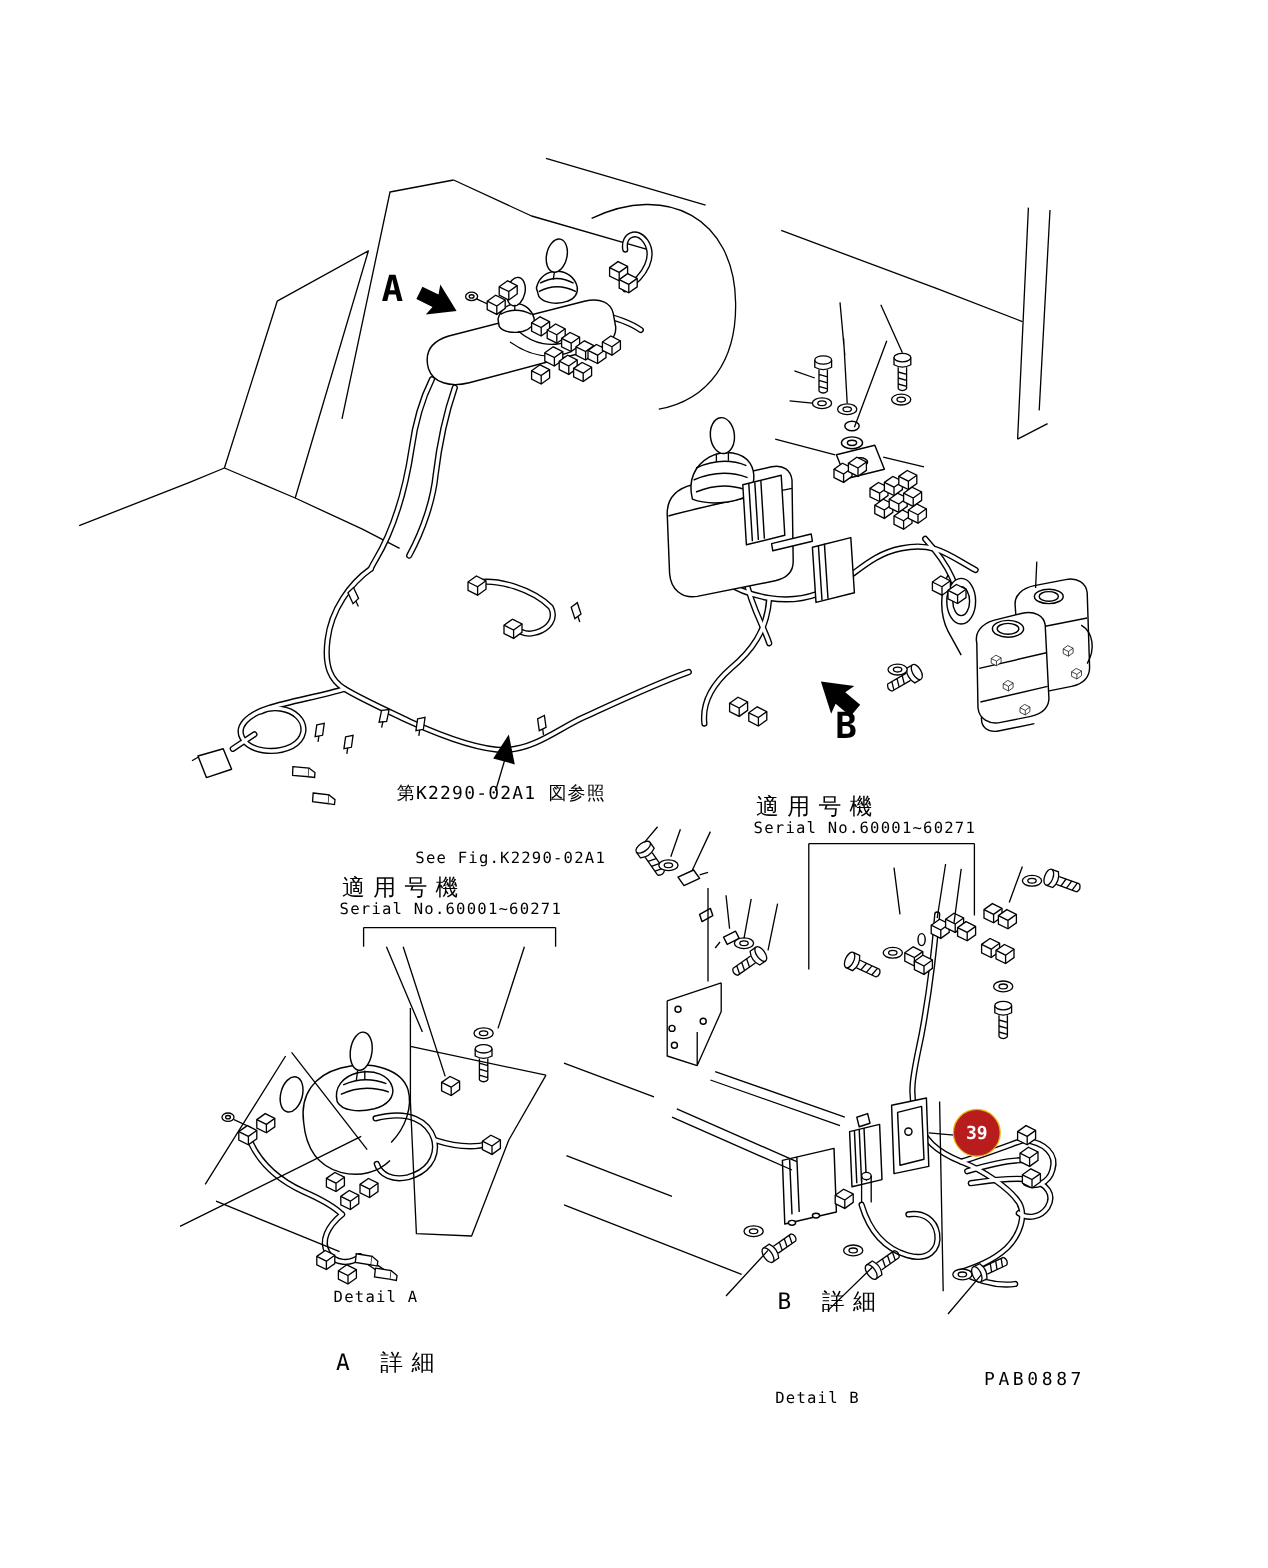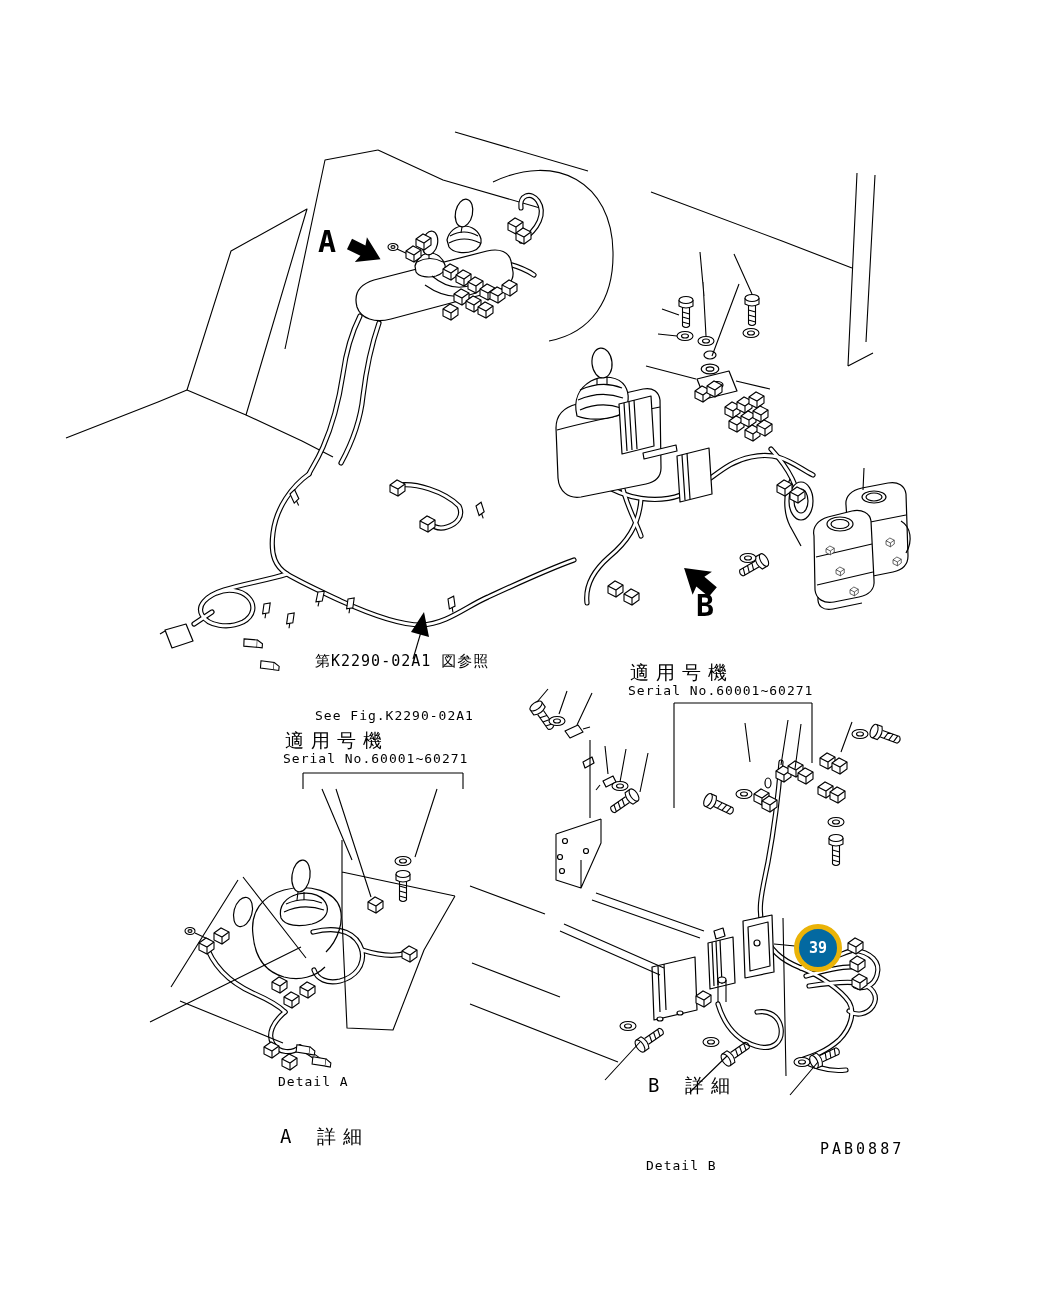--- a/index.html
+++ b/index.html
@@ -2,25 +2,25 @@
 <html><head>
 <meta charset="utf-8">
 <style>
   html,body{margin:0;padding:0;background:#fff;}
   .stage{position:relative;width:1057px;height:1307px;background:#fff;overflow:hidden;
          font-family:"DejaVu Sans Mono","Liberation Mono",monospace;color:#000;}
   .stage svg{position:absolute;left:0;top:0;}
   .txt{position:absolute;white-space:pre;line-height:1.3;}
   .jp{font-size:19px;letter-spacing:7px;}
   .en{font-size:13px;letter-spacing:1px;}
-  .ctr{width:190px;text-align:left;}
+  .ctr{width:190px;text-align:right;}
   .viewlbl{font-size:30px;font-weight:bold;letter-spacing:0;}
   .code{font-size:15px;letter-spacing:3px;}
   .badge{position:absolute;left:794px;top:924px;width:38px;height:38px;border-radius:50%;
-         background:#0369a1;border:5px solid #eab308;color:#fff;display:flex;align-items:center;
+         background:#b91c1c;border:1px solid #eab308;color:#fff;display:flex;align-items:center;
          justify-content:center;font-size:15px;font-weight:bold;cursor:pointer;}
   
   .wo{stroke:#000;stroke-width:5.2;fill:none;stroke-linecap:round;stroke-linejoin:round;}
   .wi{stroke:#fff;stroke-width:2.9;fill:none;stroke-linecap:round;stroke-linejoin:round;}
   .ln{stroke:#000;stroke-width:1.1;fill:none;stroke-linejoin:round;}
   .pt{stroke:#000;stroke-width:1.2;fill:#fff;stroke-linejoin:round;}
   .po{stroke:#000;stroke-width:1.2;fill:none;stroke-linejoin:round;}
 </style>
 </head>
 <body>

